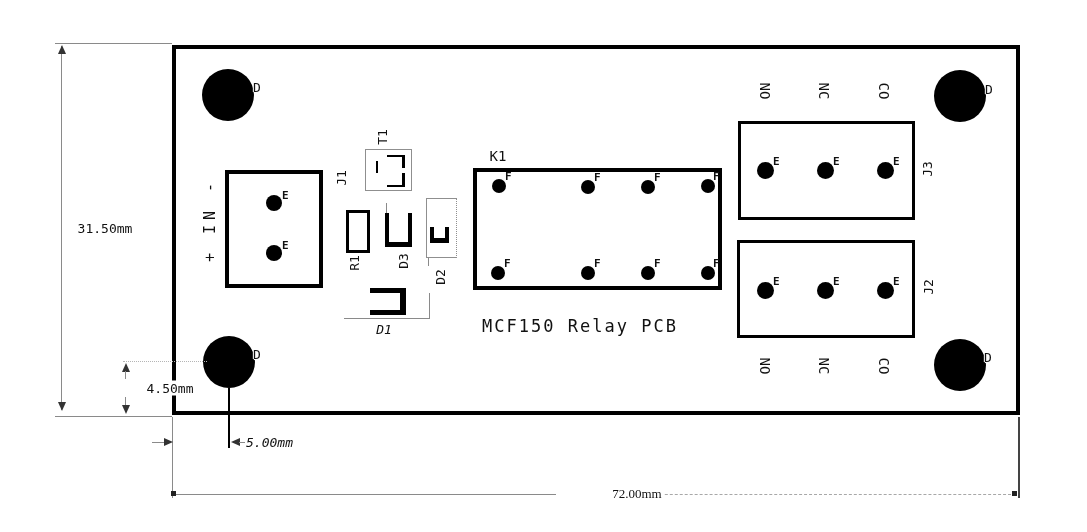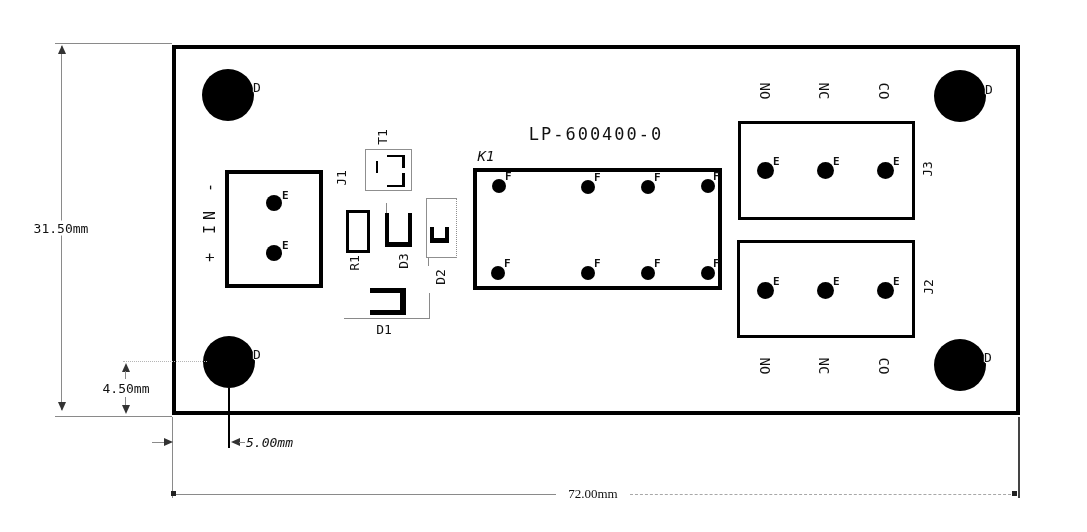--- a/index.html
+++ b/index.html
@@ -14,21 +14,21 @@
   .pad{position:absolute;background:#000;border-radius:50%;}
   .hole{position:absolute;background:#000;border-radius:50%;}
   .lbl{position:absolute;white-space:nowrap;}
   .ctr{transform:translate(-50%,-50%);}
   .rccw{transform:translate(-50%,-50%) rotate(-90deg);}
   .rcw{transform:translate(-50%,-50%) rotate(90deg);}
   .f17{font-size:17px;letter-spacing:2px;}
   .f14{font-size:14px;}
   .f13{font-size:13px;}
   .f11{font-size:11px;font-weight:bold;}
-  .dim{font-size:13px;background:#fff;padding:0 2px;}
+  .dim{font-size:13px;background:#fff;padding:0 2px;margin-left:44px;}
   .halo{text-shadow:-1px 0 0 #fff,1px 0 0 #fff,0 -1px 0 #fff,0 1px 0 #fff;}
   .arr-up{position:absolute;width:0;height:0;border-left:4px solid transparent;border-right:4px solid transparent;border-bottom:9px solid #333;}
   .arr-dn{position:absolute;width:0;height:0;border-left:4px solid transparent;border-right:4px solid transparent;border-top:9px solid #333;}
   .arr-rt{position:absolute;width:0;height:0;border-top:4px solid transparent;border-bottom:4px solid transparent;border-left:9px solid #333;}
   .arr-lt{position:absolute;width:0;height:0;border-top:4px solid transparent;border-bottom:4px solid transparent;border-right:9px solid #333;}
   .sq{position:absolute;width:5px;height:5px;background:#222;}
   .dot-h{position:absolute;height:0;border-top:1px dotted #b5b5b5;}
   .dash-h{position:absolute;height:0;border-top:1px dashed #a8a8a8;}
 </style>
 </head>
@@ -40,21 +40,21 @@
 
   <div class="hole" style="left:202px;top:69px;width:52px;height:52px;"></div>
   <div class="lbl f13 halo" style="left:253px;top:80px;">D</div>
   <div class="hole" style="left:934px;top:70px;width:52px;height:52px;"></div>
   <div class="lbl f13 halo" style="left:985px;top:82px;">D</div>
   <div class="hole" style="left:203px;top:336px;width:52px;height:52px;"></div>
   <div class="lbl f13 halo" style="left:253px;top:347px;">D</div>
   <div class="hole" style="left:934px;top:339px;width:52px;height:52px;"></div>
   <div class="lbl f13 halo" style="left:984px;top:350px;">D</div>
 
-  <div class="lbl f17 ctr" style="left:596px;top:134px;">LP-600400-0</div>
+  <div class="lbl f17 ctr" style="left:580px;top:326px;">MCF150 Relay PCB</div>
 
   <div class="boxthick" style="left:225px;top:170px;width:98px;height:118px;"></div>
   <div class="lbl f13 rccw" style="left:341px;top:178px;">J1</div>
   <div class="lbl rccw" style="left:210px;top:220px;font-size:15px;letter-spacing:5px;">+ IN -</div>
   <div class="pad" style="left:266px;top:195px;width:16px;height:16px;"></div>
   <div class="lbl f11" style="left:282px;top:189px;">E</div>
   <div class="pad" style="left:266px;top:245px;width:16px;height:16px;"></div>
   <div class="lbl f11" style="left:282px;top:239px;">E</div>
 
   <div class="lbl f13 rccw" style="left:382px;top:137px;">T1</div>
@@ -71,23 +71,23 @@
   <div class="lbl f13 rccw" style="left:403px;top:261px;">D3</div>
 
   <div class="boxthin" style="left:426px;top:198px;width:31px;height:60px;border-right-style:dotted;"></div>
   <div class="abs" style="left:430px;top:227px;width:19px;height:16px;border-left:4px solid #000;border-right:4px solid #000;border-bottom:5px solid #000;box-sizing:border-box;"></div>
   <div class="ln" style="left:428px;top:258px;width:1px;height:8px;"></div>
   <div class="lbl f13 rccw" style="left:440px;top:277px;">D2</div>
   <div class="ln" style="left:429px;top:293px;width:1px;height:26px;"></div>
 
   <div class="abs" style="left:370px;top:288px;width:36px;height:27px;border-top:5px solid #000;border-right:6px solid #000;border-bottom:5px solid #000;box-sizing:border-box;"></div>
   <div class="ln" style="left:344px;top:318px;width:86px;height:1px;"></div>
-  <div class="lbl f13 ctr" style="left:384px;top:329px;">D1</div>
+  <div class="lbl f13 ctr" style="left:384px;top:329px;font-style:italic;">D1</div>
 
-  <div class="lbl f14 ctr" style="left:486px;top:156px;font-style:italic;">K1</div>
+  <div class="lbl f14 ctr" style="left:498px;top:156px;">K1</div>
   <div class="boxthick" style="left:473px;top:168px;width:249px;height:122px;"></div>
 
   <div class="pad" style="left:492px;top:179px;width:14px;height:14px;"></div>
   <div class="lbl f11" style="left:505px;top:170px;">F</div>
   <div class="pad" style="left:581px;top:180px;width:14px;height:14px;"></div>
   <div class="lbl f11" style="left:594px;top:171px;">F</div>
   <div class="pad" style="left:641px;top:180px;width:14px;height:14px;"></div>
   <div class="lbl f11" style="left:654px;top:171px;">F</div>
   <div class="pad" style="left:701px;top:179px;width:14px;height:14px;"></div>
   <div class="lbl f11" style="left:713px;top:170px;">F</div>

